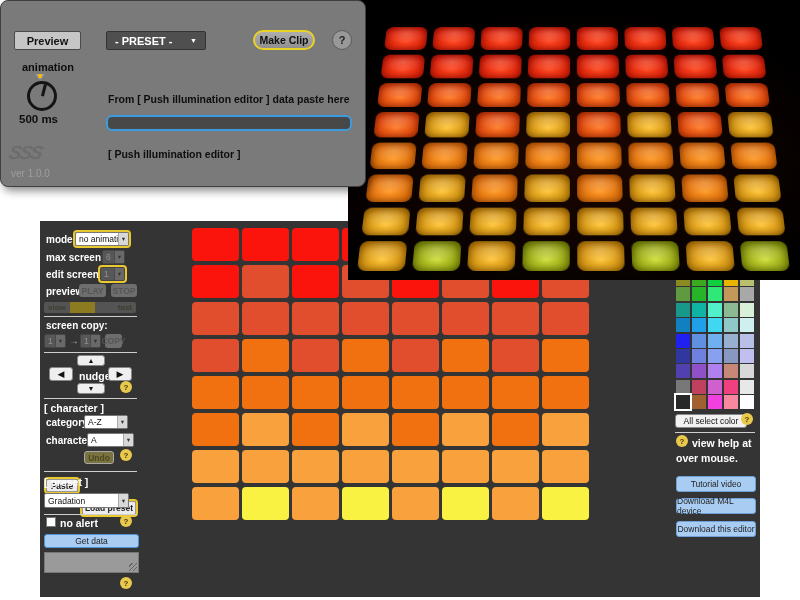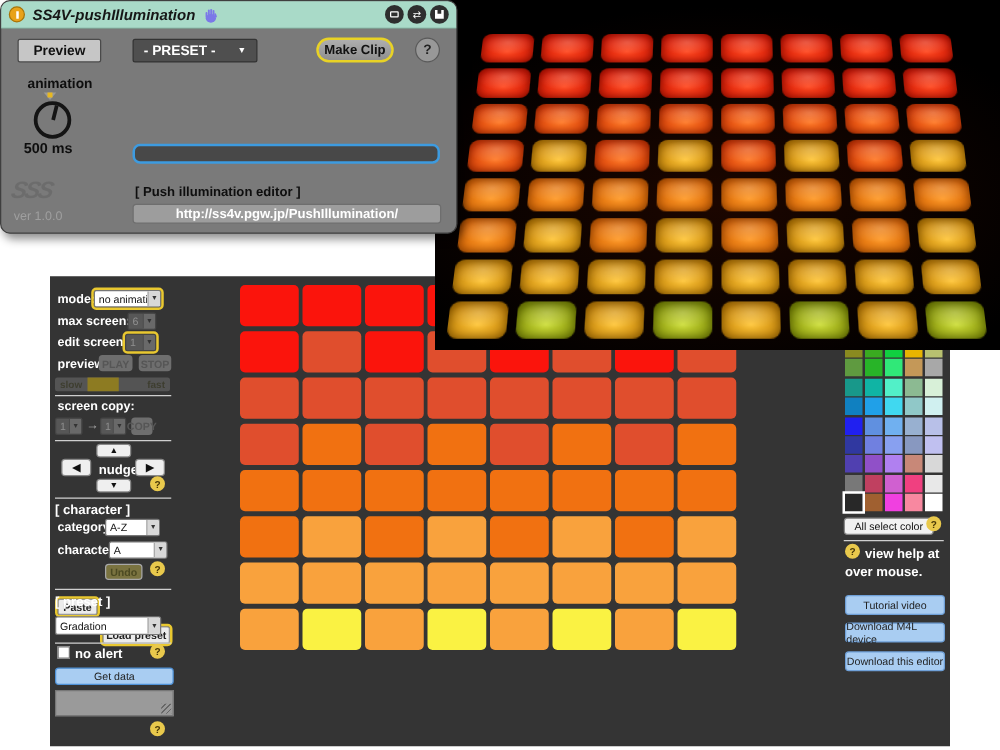--- a/index.html
+++ b/index.html
@@ -388,59 +388,36 @@
         <div class="photo-pad" style="background: radial-gradient(95% 80% at 50% 30%, rgba(255, 255, 255, 0.22), rgba(255, 255, 255, 0) 55%), radial-gradient(100% 95% at 50% 62%, rgb(255, 198, 58) 0%, rgb(191, 124, 0) 62%);"></div>
         <div class="photo-pad" style="background: radial-gradient(95% 80% at 50% 30%, rgba(255, 255, 255, 0.22), rgba(255, 255, 255, 0) 55%), radial-gradient(100% 95% at 50% 62%, rgb(206, 222, 60) 0%, rgb(125, 140, 0) 62%);"></div>
         <div class="photo-pad" style="background: radial-gradient(95% 80% at 50% 30%, rgba(255, 255, 255, 0.22), rgba(255, 255, 255, 0) 55%), radial-gradient(100% 95% at 50% 62%, rgb(255, 198, 58) 0%, rgb(191, 124, 0) 62%);"></div>
         <div class="photo-pad" style="background: radial-gradient(95% 80% at 50% 30%, rgba(255, 255, 255, 0.22), rgba(255, 255, 255, 0) 55%), radial-gradient(100% 95% at 50% 62%, rgb(206, 222, 60) 0%, rgb(125, 140, 0) 62%);"></div>
         <div class="photo-pad" style="background: radial-gradient(95% 80% at 50% 30%, rgba(255, 255, 255, 0.22), rgba(255, 255, 255, 0) 55%), radial-gradient(100% 95% at 50% 62%, rgb(255, 198, 58) 0%, rgb(191, 124, 0) 62%);"></div>
         <div class="photo-pad" style="background: radial-gradient(95% 80% at 50% 30%, rgba(255, 255, 255, 0.22), rgba(255, 255, 255, 0) 55%), radial-gradient(100% 95% at 50% 62%, rgb(206, 222, 60) 0%, rgb(125, 140, 0) 62%);"></div>
       </div>
   </div>
 
   <div class="max-window">
-    <div class="titlebar">
-      <div class="power-icon"></div>
-      <span class="win-title">SS4V-pushIllumination</span>
-      <svg width="14" height="14" viewBox="0 0 24 24">
-        <g fill="#7b78e8">
-          <rect x="4.2" y="8" width="2.6" height="8" rx="1.3"></rect>
-          <rect x="7.4" y="4.6" width="2.6" height="10" rx="1.3"></rect>
-          <rect x="10.6" y="3.6" width="2.6" height="11" rx="1.3"></rect>
-          <rect x="13.8" y="5" width="2.6" height="10" rx="1.3"></rect>
-          <rect x="16.6" y="9.5" width="2.6" height="6" rx="1.3" transform="rotate(-18 17.9 12.5)"></rect>
-          <ellipse cx="11.5" cy="16.5" rx="7" ry="6"></ellipse>
-        </g>
-      </svg>
-      <div class="tb-right">
-        <div class="tb-btn">
-            <div class="glyph-rect"></div>
-          </div>
-        <div class="tb-btn">⇄</div>
-        <div class="tb-btn">
-            <div class="glyph-save"></div>
-          </div>
-      </div>
-    </div>
 
     <div class="preview-btn">Preview</div>
     <div class="preset-dd">
       <span>- PRESET -</span>
       <span class="arr">▼</span>
     </div>
     <div class="makeclip-btn">Make Clip</div>
     <div class="mhelp-btn">?</div>
 
     <span class="interval-lbl">animation</span>
     <div class="knob-marker"></div>
     <div class="knob">
         <div class="needle"></div>
       </div>
     <span class="interval-val">500 ms</span>
 
+    <span class="paste-instruction">From [ Push illumination editor ] data paste here</span>
     <input class="data-input" type="text" value="" style="">
     <span class="link-lbl">[ Push illumination editor ]</span>
-    <div class="url-btn">http://ss4v.pgw.jp/PushIllumination/</div>
     <span class="sss-logo">SSS</span>
     <span class="version">ver 1.0.0</span>
   </div>
 
 </div>
 
 </body></html>

